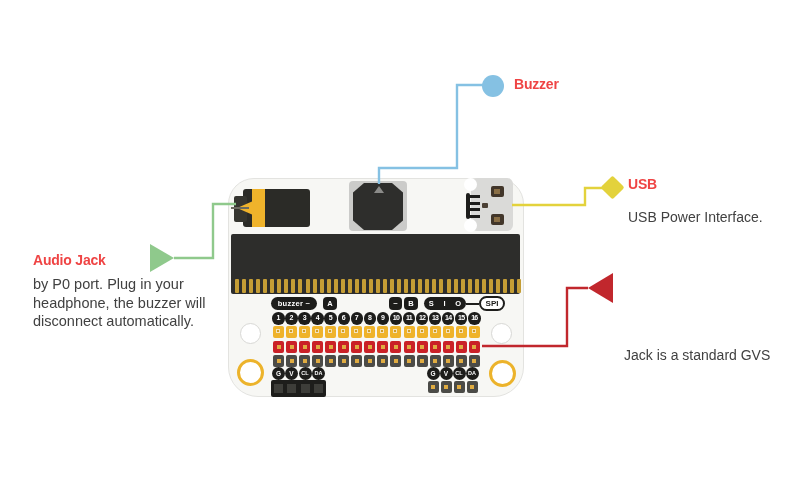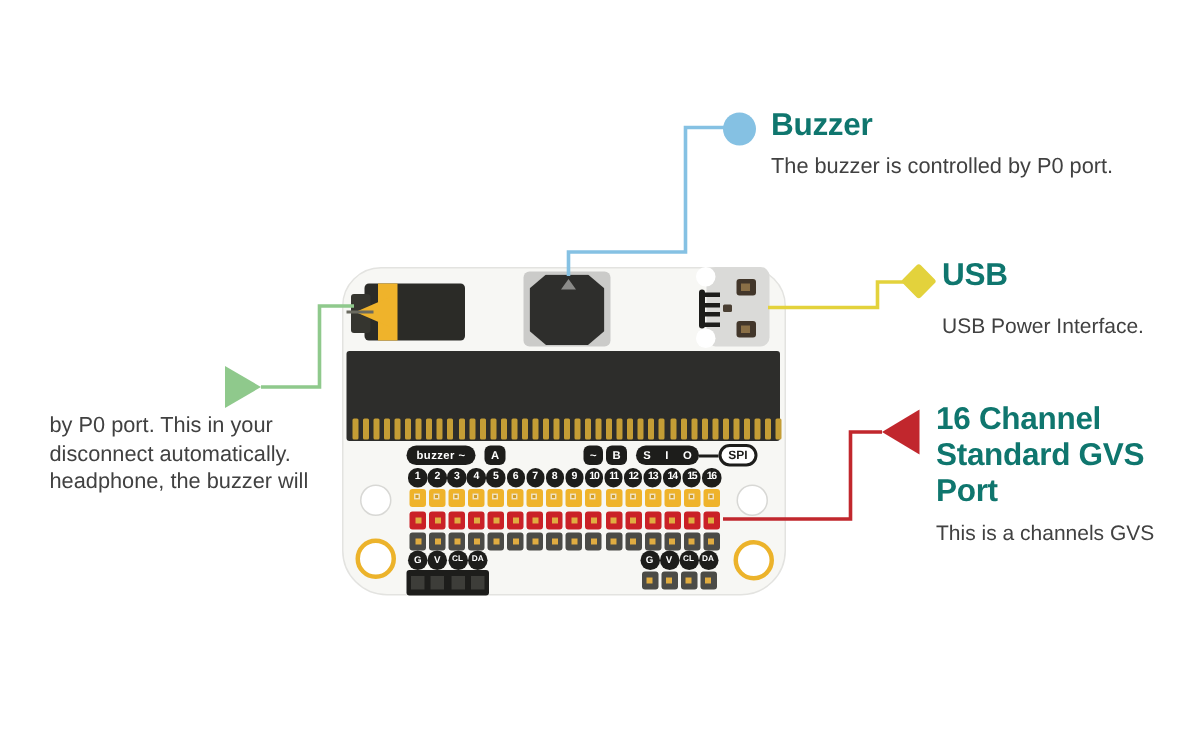--- a/index.html
+++ b/index.html
@@ -1,20 +1,20 @@
 <!DOCTYPE html>
 <html style="--buzzer-marker: #85c1e3; --usb-marker: #e3d23c; --audio-marker: #8fc98c; --gvs-marker: #c1272d; --pin-yellow: #efb32b; --pin-red: #ca2127; --pin-dark: #4b4b47; --logo-yellow: #ecb32b;"><head>
 <meta charset="utf-8">
 <style>
   html,body{margin:0;padding:0;background:#fff;}
   .canvas{position:relative;width:800px;height:495px;background:#ffffff;overflow:hidden;
           font-family:"Liberation Sans",sans-serif;}
 
   
-  .anno-title{position:absolute;font-weight:700;font-size:21px;line-height:24px;color:#0f766e;letter-spacing:-0.2px;}
+  .anno-title{position:absolute;font-weight:700;font-size:14px;line-height:24px;color:#ef4444;letter-spacing:-0.2px;text-align:right;}
   .anno-desc{position:absolute;font-size:14.5px;line-height:18.5px;color:#414141;}
   .anno-desc div{white-space:nowrap;}
 
   
   .marker-circle{position:absolute;left:482px;top:75px;width:22px;height:22px;border-radius:50%;
                  background:var(--buzzer-marker,#85c1e3);}
   .marker-diamond{position:absolute;left:604px;top:179px;width:17px;height:17px;border-radius:2px;
                   background:var(--usb-marker,#e3d23c);transform:rotate(45deg);}
   .marker-tri-right{position:absolute;left:150px;top:244px;width:0;height:0;
                     border-top:14px solid transparent;border-bottom:14px solid transparent;
@@ -404,39 +404,34 @@
   <svg class="lines" width="800" height="495">
     <polyline class="line-buzzer" points="483,85 457,85 457,168 379,168 379,184"></polyline>
     <polyline class="line-usb" points="512,205 585,205 585,188 605,188"></polyline>
     <polyline class="line-audio" points="174,258 213,258 213,204 236,204"></polyline>
     <polyline class="line-gvs" points="482,346 567,346 567,288 588,288"></polyline>
   </svg>
 
   <div class="marker-circle"></div>
   <div class="anno-title" style="left:514px;top:72px;">Buzzer</div>
   <div class="anno-desc" style="left:514px;top:102px;">
-    <div>The buzzer is controlled by P0 port.</div>
   </div>
 
   <div class="marker-diamond"></div>
   <div class="anno-title" style="left:628px;top:172px;">USB</div>
   <div class="anno-desc" style="left:628px;top:208px;font-size:14px;">
     <div>USB Power Interface.</div>
   </div>
 
   <div class="marker-tri-right"></div>
+  <div class="anno-title" style="left:33px;top:248px;">Audio Jack</div>
   <div class="anno-desc" style="left:33px;top:275px;">
-    <div>by P0 port. This in your</div>
+    <div>by P0 port. Plug in your</div>
+    <div>headphone, the buzzer will</div>
     <div>disconnect automatically.</div>
-    <div>headphone, the buzzer will</div>
   </div>
 
   <div class="marker-tri-left"></div>
-  <div class="anno-title" style="left:624px;top:268px;">
-    <div>16 Channel</div>
-    <div>Standard GVS</div>
-    <div>Port</div>
+  <div class="anno-desc" style="left:624px;top:346px;font-size:14px;line-height:18px;">
+    <div>Jack is a standard GVS</div>
   </div>
-  <div class="anno-desc" style="left:624px;top:346px;font-size:14px;line-height:18px;">
-    <div>This is a channels GVS</div>
-  </div>
 
 </div>
 
 </body></html>

